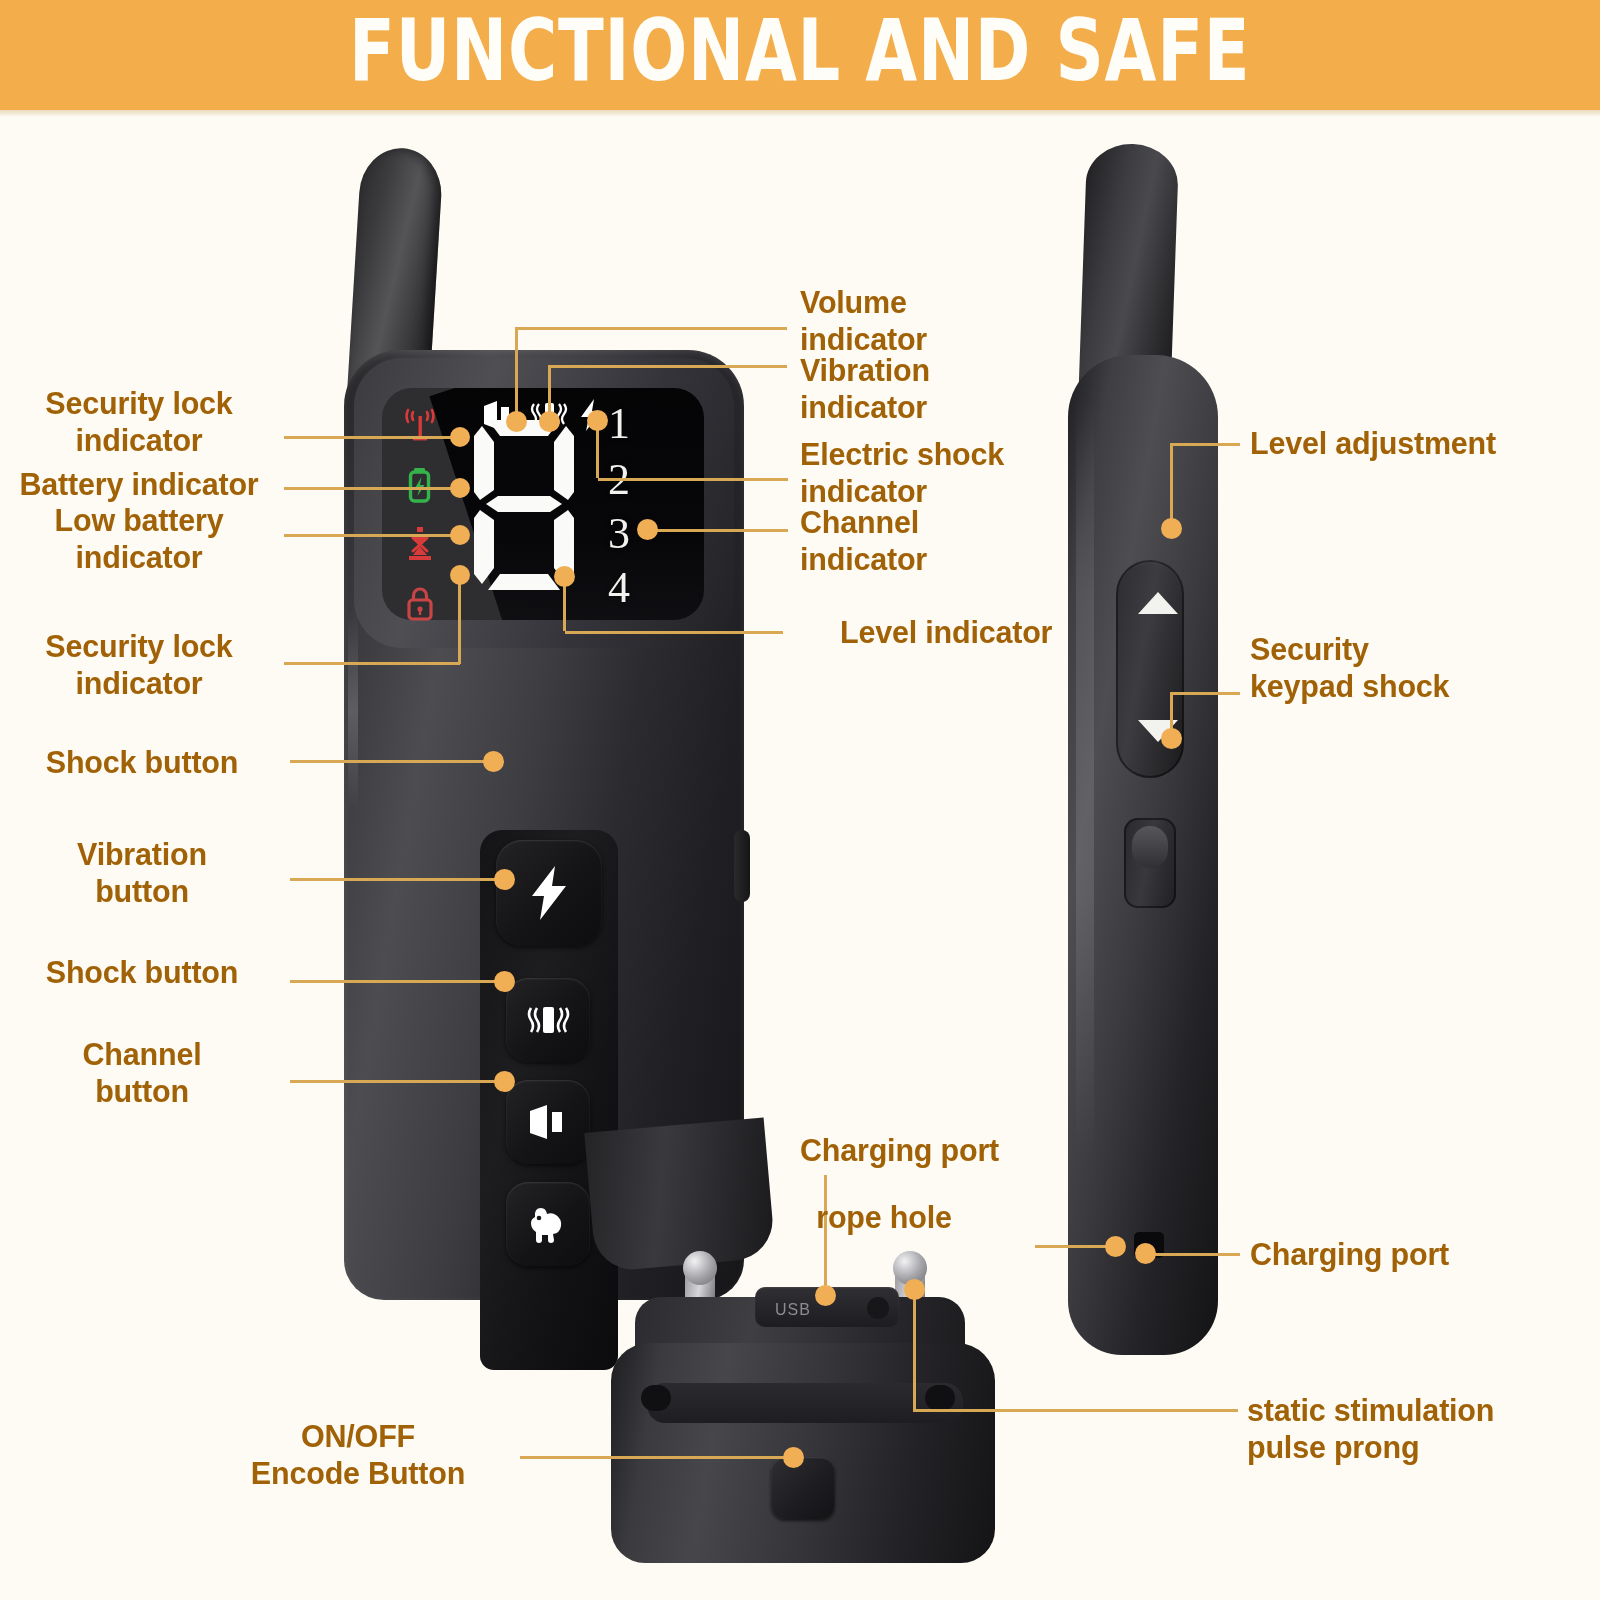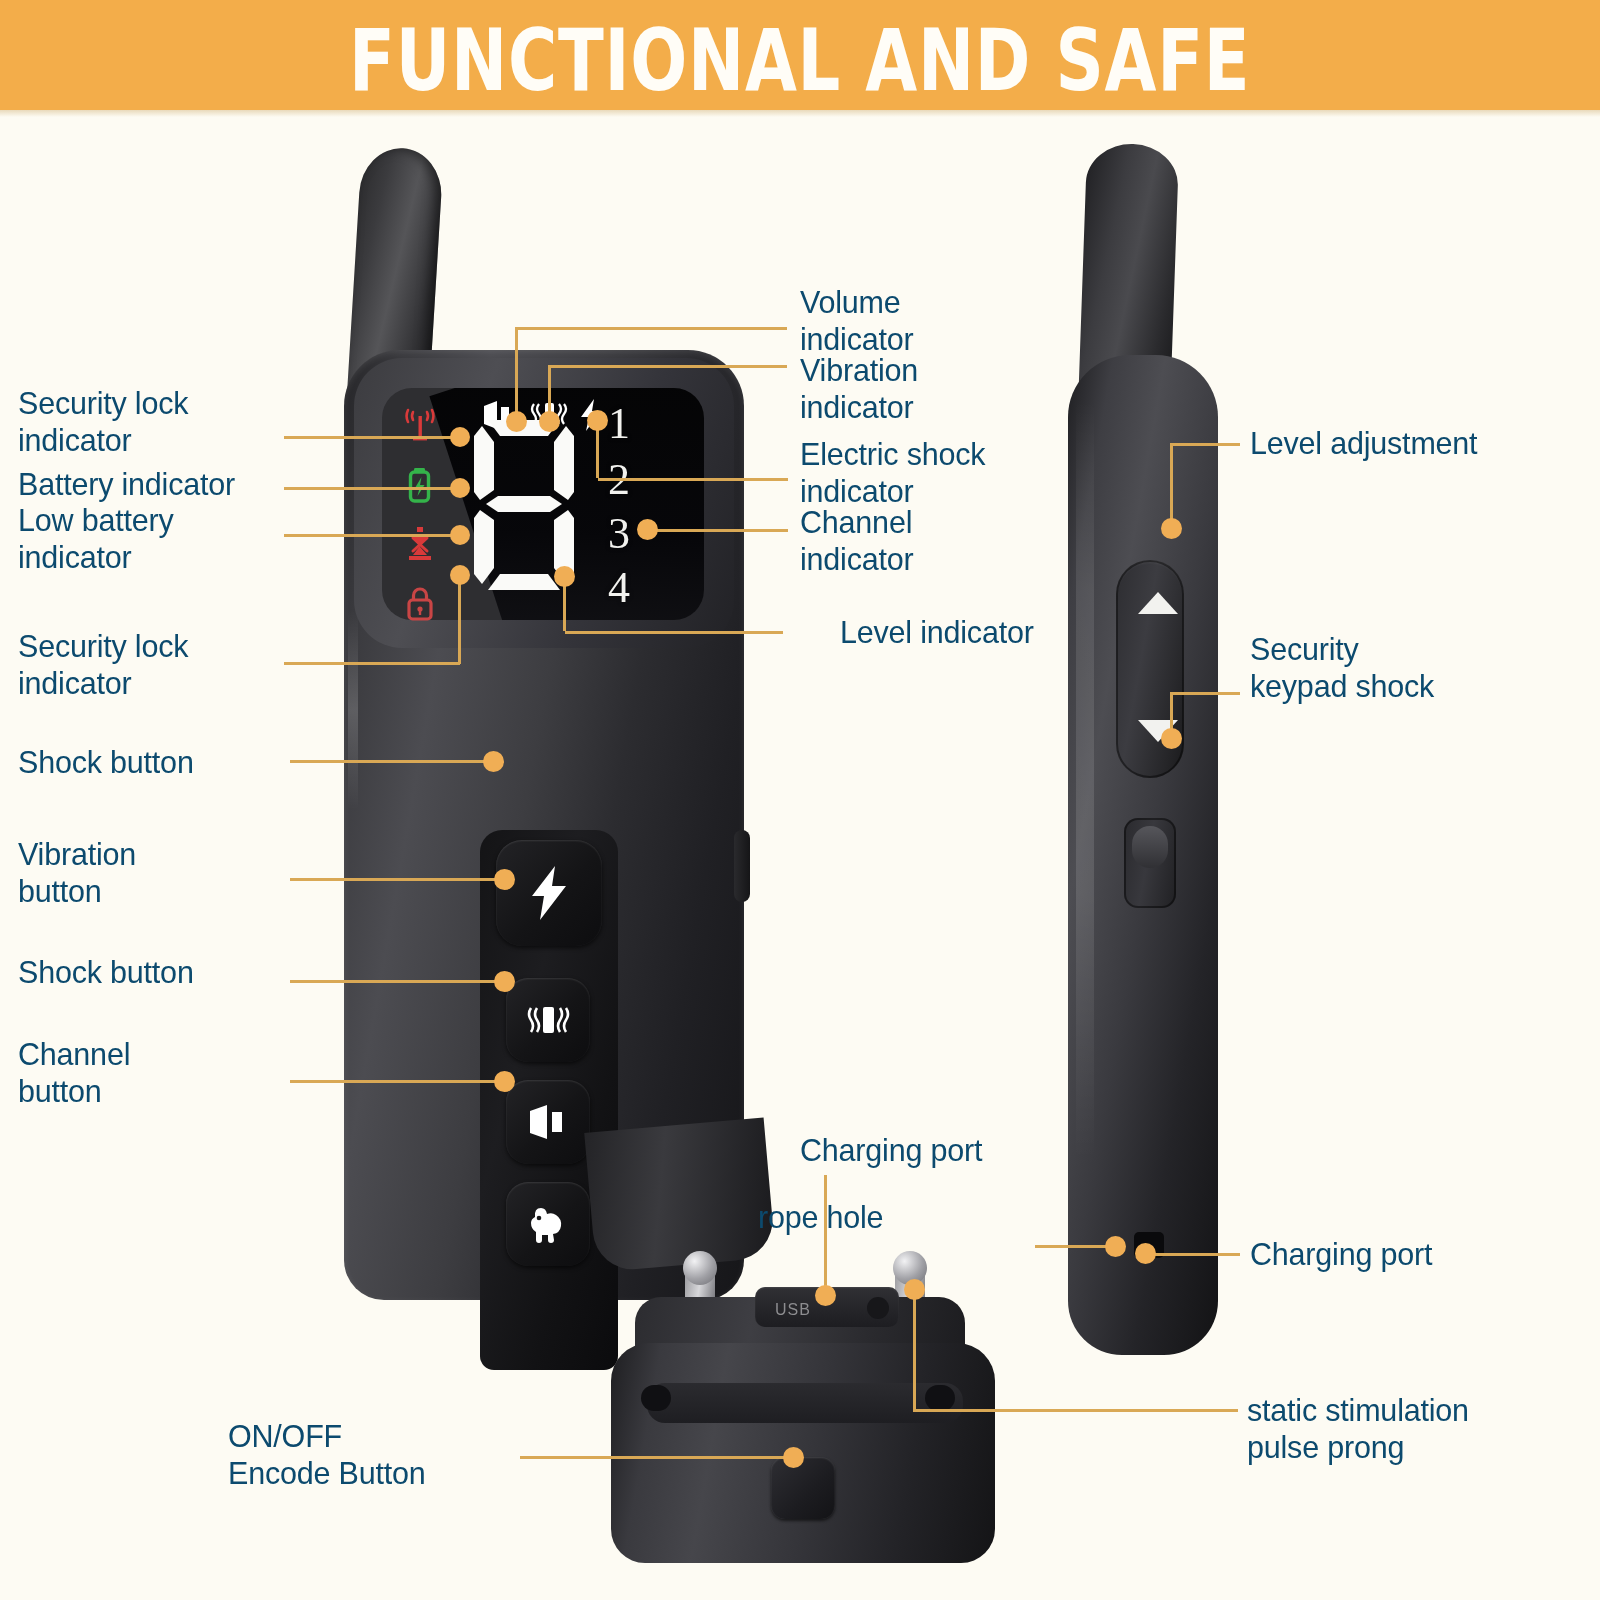--- a/index.html
+++ b/index.html
@@ -8,21 +8,21 @@
     background:#FDFBF3;
     font-family:"Liberation Sans", sans-serif;
     position:relative;
     overflow:hidden;
   }
 
   
   #banner{
     position:absolute; left:0; top:0; width:1600px; height:110px;
     background:#F3AD4A;
-    display:flex; align-items:flex-end; justify-content:center;
+    display:flex; align-items:flex-start; justify-content:center;
   }
   #banner-title{
     color:#FFFDF7;
     font-size:86px;
     font-weight:bold;
     letter-spacing:1px;
     transform:scaleX(0.78);
     transform-origin:center;
     white-space:nowrap;
     font-family:"DejaVu Sans", sans-serif;
@@ -30,26 +30,26 @@
   #banner-shadow{
     position:absolute; left:0; top:110px; width:1600px; height:7px;
     background:linear-gradient(to bottom, rgba(180,130,40,.28), rgba(180,130,40,0));
   }
 
   
   .lbl{
     position:absolute;
     font-size:30.5px;
     line-height:37px;
-    color:#0c4a6e;
-    font-weight:400;
+    color:#a16207;
+    font-weight:700;
     letter-spacing:-.2px;
     white-space:pre-line;
   }
-  .lbl.r{ text-align:left;margin-left:18px; }
+  .lbl.r{ text-align:center; }
   .lbl.l{ text-align:left; }
 
   
   .ldr{ position:absolute; background:#D9A855; }
   .ldr.h{ height:3px; }
   .ldr.v{ width:3px; }
   .dot{
     position:absolute; border-radius:50%;
     background:#F0AE55;
   }

